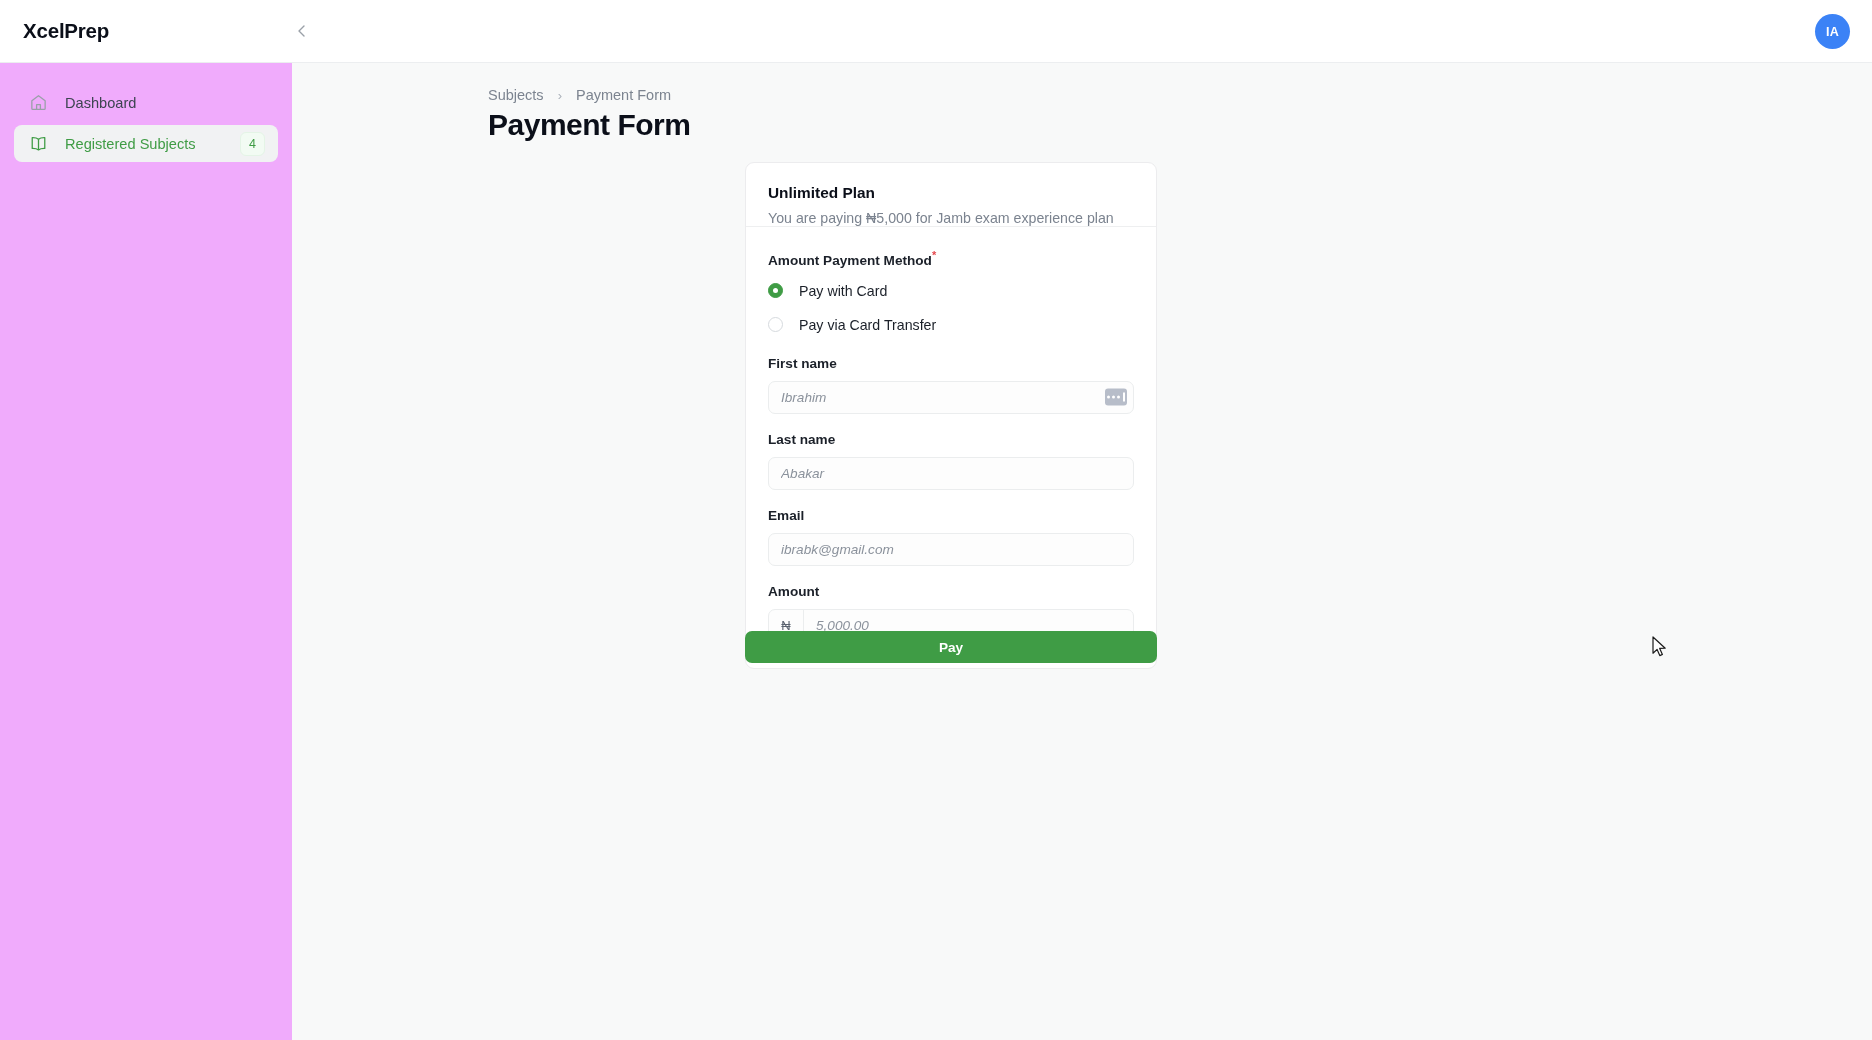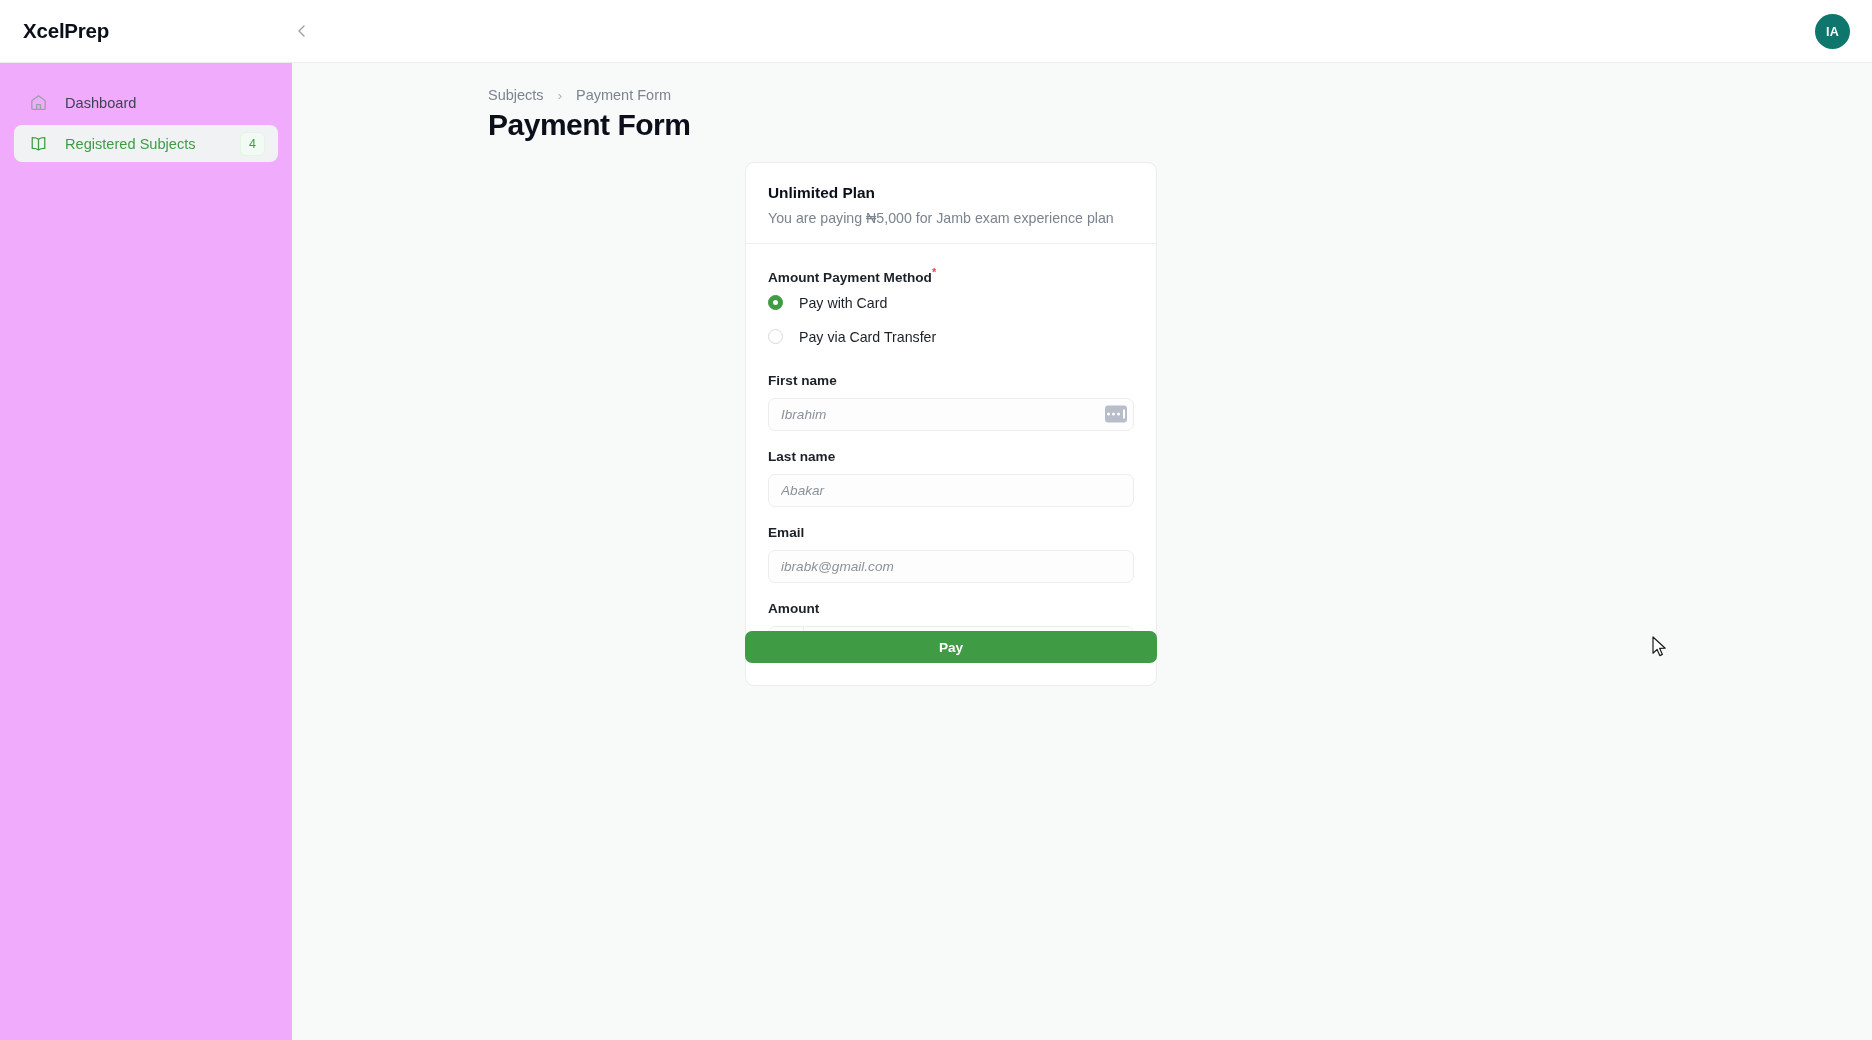--- a/index.html
+++ b/index.html
@@ -47,21 +47,21 @@
     cursor: pointer;
   }
 
   #avatar {
     position: absolute;
     right: 22px;
     top: 14px;
     width: 35px;
     height: 35px;
     border-radius: 50%;
-    background: #0f766e;
+    background: #3b82f6;
     color: #ffffff;
     font-size: 12.5px;
     font-weight: bold;
     display: flex;
     align-items: center;
     justify-content: center;
     letter-spacing: 0.3px;
     cursor: pointer;
   }
 
@@ -159,21 +159,21 @@
     left: 453px;
     top: 99px;
     width: 412px;
     background: #ffffff;
     border: 1px solid #ececee;
     border-radius: 9px;
     overflow: hidden;
   }
 
   #card-header {
-    padding: 21px 22px 17px 22px;
+    padding: 21px 22px 0 22px;
     border-bottom: 1px solid #eeeff0;
   }
   #plan-name {
     font-size: 15.4px;
     font-weight: bold;
     color: #0b0f19;
     margin-bottom: 8px;
   }
   #plan-desc {
     font-size: 14.2px;
@@ -189,20 +189,21 @@
     margin-bottom: 10px;
   }
   .req-star {
     color: #e5484d;
     font-size: 11px;
     vertical-align: super;
   }
 
   .radio-row {
     display: flex;
+    align-items: center;
     height: 26px;
     margin-bottom: 8px;
     cursor: pointer;
   }
   .radio {
     width: 15px;
     height: 15px;
     border-radius: 50%;
     border: 1px solid #d6dade;
     background: #ffffff;

